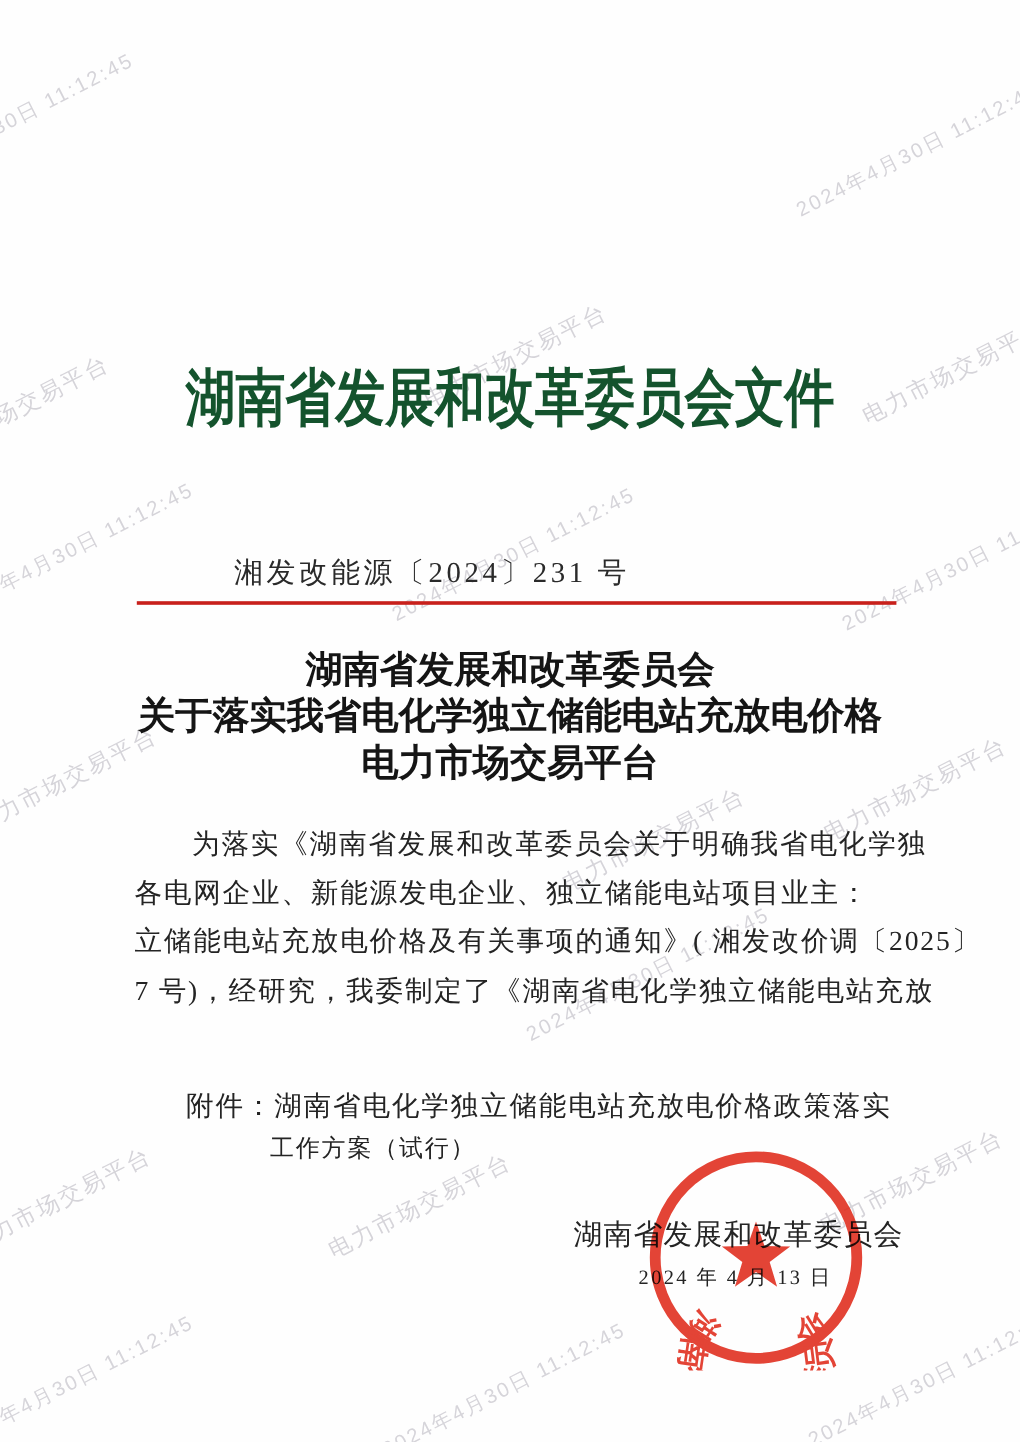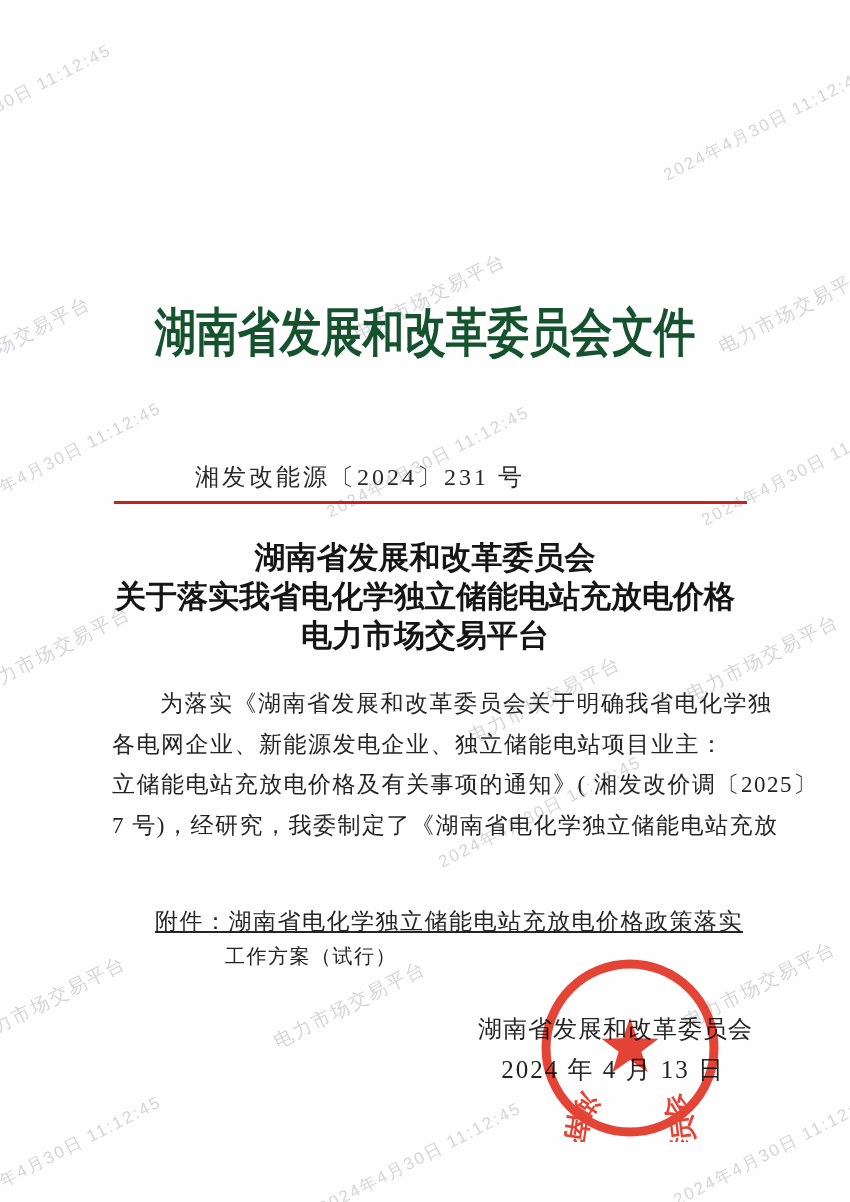--- a/index.html
+++ b/index.html
@@ -56,27 +56,27 @@
   .doc-title div{white-space:nowrap;}
 
   .body-block{
     position:absolute;left:112px;top:684px;width:640px;
     font-size:23px;line-height:40.5px;color:#242424;
     letter-spacing:1.5px;
   }
   .body-line{white-space:nowrap;}
   .body-line.indent{padding-left:48px;}
 
-  .attach-line1{position:absolute;left:155px;top:906px;font-size:23px;color:#242424;letter-spacing:1.5px;white-space:nowrap;text-decoration:underline;}
+  .attach-line1{position:absolute;left:155px;top:906px;font-size:23px;color:#242424;letter-spacing:1.5px;white-space:nowrap;}
   .attach-line2{position:absolute;left:225px;top:943px;font-size:20px;color:#242424;letter-spacing:1.5px;white-space:nowrap;}
 
   .sig-org{position:absolute;left:478px;top:1013px;width:270px;text-align:center;
     font-size:24px;color:#242424;letter-spacing:1px;white-space:nowrap;}
   .sig-date{position:absolute;left:478px;top:1053px;width:270px;text-align:center;
-    font-size:25px;color:#242424;letter-spacing:2px;white-space:nowrap;}
+    font-size:17px;color:#242424;letter-spacing:2px;white-space:nowrap;}
 
   .seal{
     position:absolute;left:535px;top:952px;width:190px;height:190px;
     z-index:3;opacity:0.88;mix-blend-mode:multiply;
   }
 </style>
 </head>
 <body>
 
 <div class="page">

